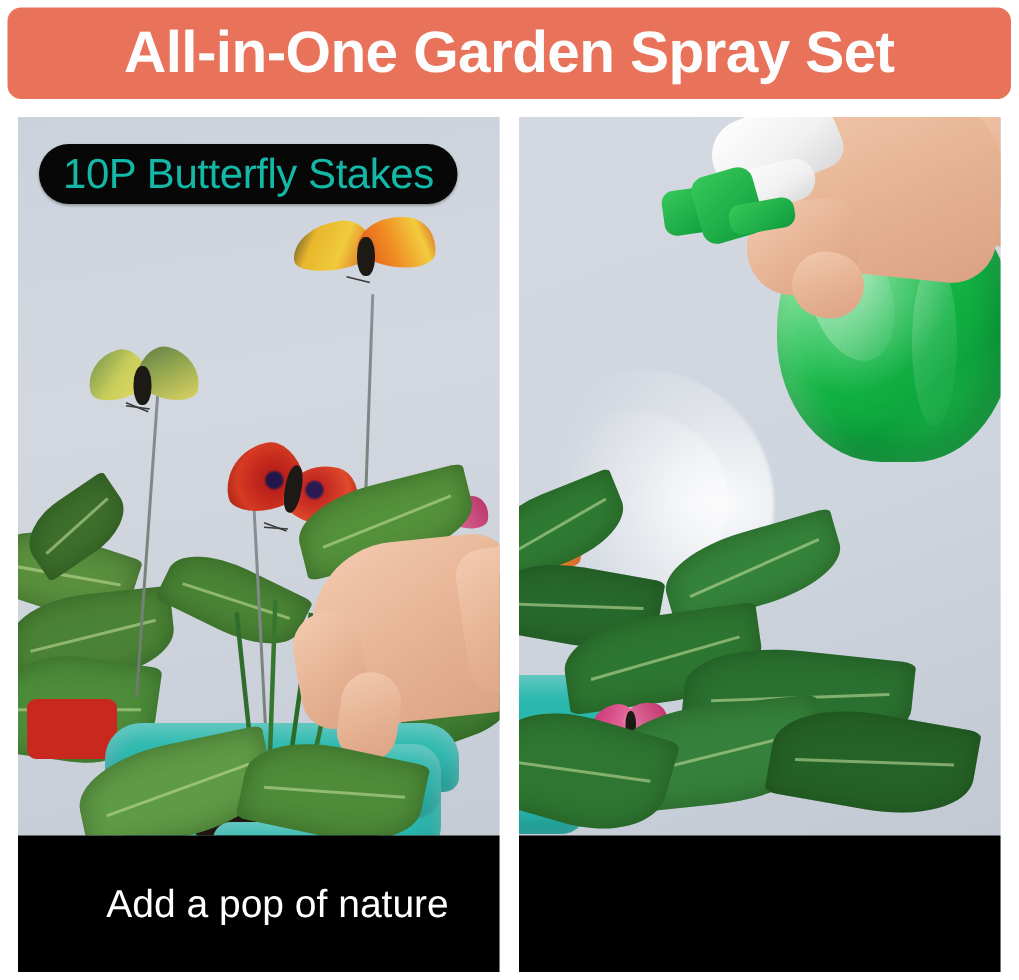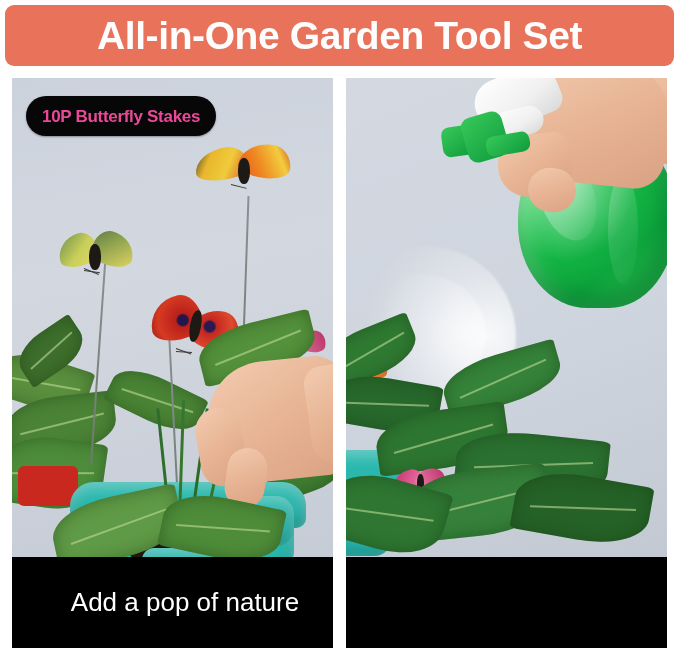--- a/index.html
+++ b/index.html
@@ -83,23 +83,23 @@
     height: 40px;
     padding: 0 16px;
     background: #070707;
     border-radius: 20px;
     display: flex;
     align-items: center;
     z-index: 40;
     box-shadow: 0 1px 2px rgba(0,0,0,.35);
   }
   .pill-text {
-    color: #ec4899;
-    font-size: 17px;
-    font-weight: bold;
+    color: #14b8a6;
+    font-size: 28px;
+    font-weight: normal;
     white-space: nowrap;
     line-height: 1;
     letter-spacing: -0.3px;
   }
 
   
   .caption {
     position: absolute;
     left: 0;
     top: 479px;
@@ -223,21 +223,21 @@
     z-index: 18;
     background:
       radial-gradient(circle at 85% 50%, rgba(255,255,255,.85) 0%, rgba(255,255,255,.35) 35%, rgba(255,255,255,0) 72%);
     filter: blur(1px);
   }
 </style>
 </head>
 <body>
 
 <div class="header-banner">
-  <div class="header-title">All-in-One Garden Tool Set</div>
+  <div class="header-title">All-in-One Garden Spray Set</div>
 </div>
 
 <div class="panels">
 
   <div class="panel panel-left">
 
     <div class="photo">
       <div class="backdrop"></div>
 
       <div class="stem" style="left:78px; top:172px; height:215px; transform:rotate(4deg);"></div>

